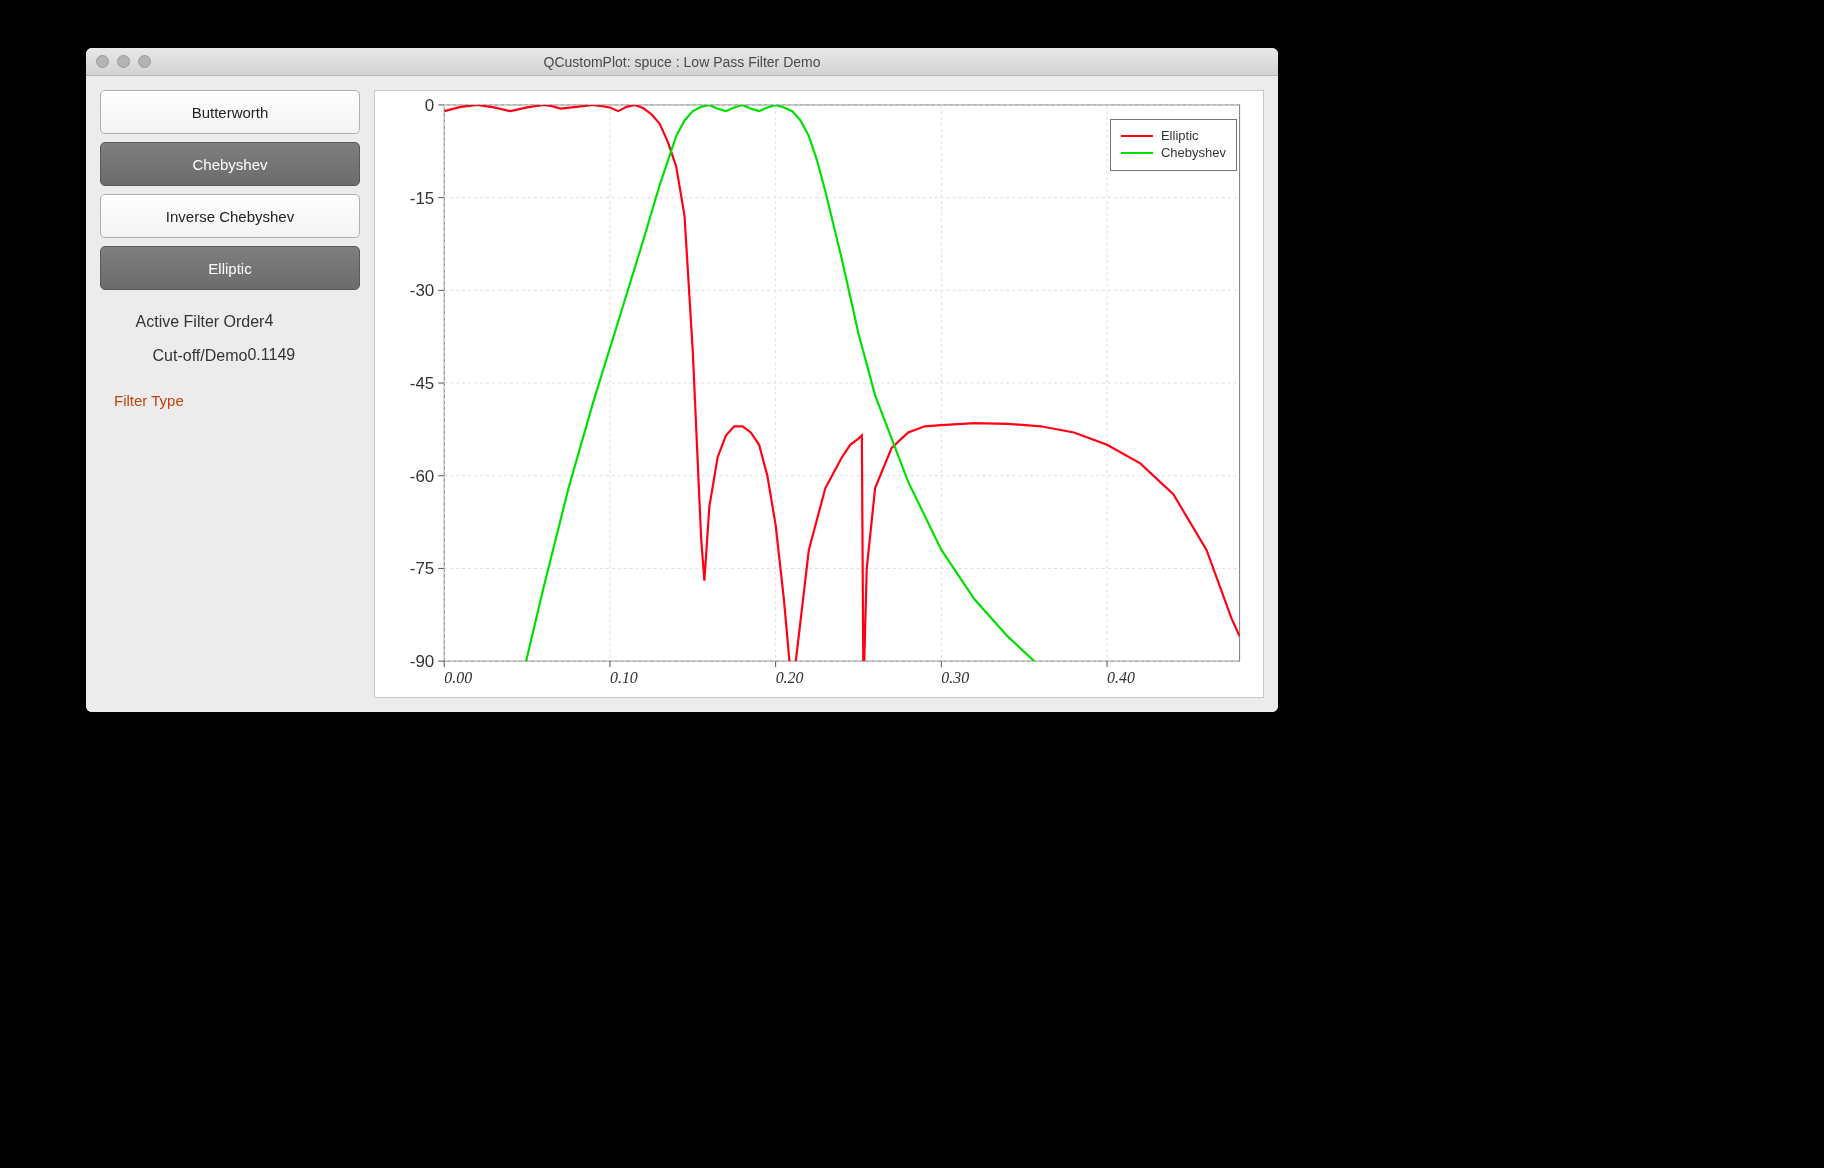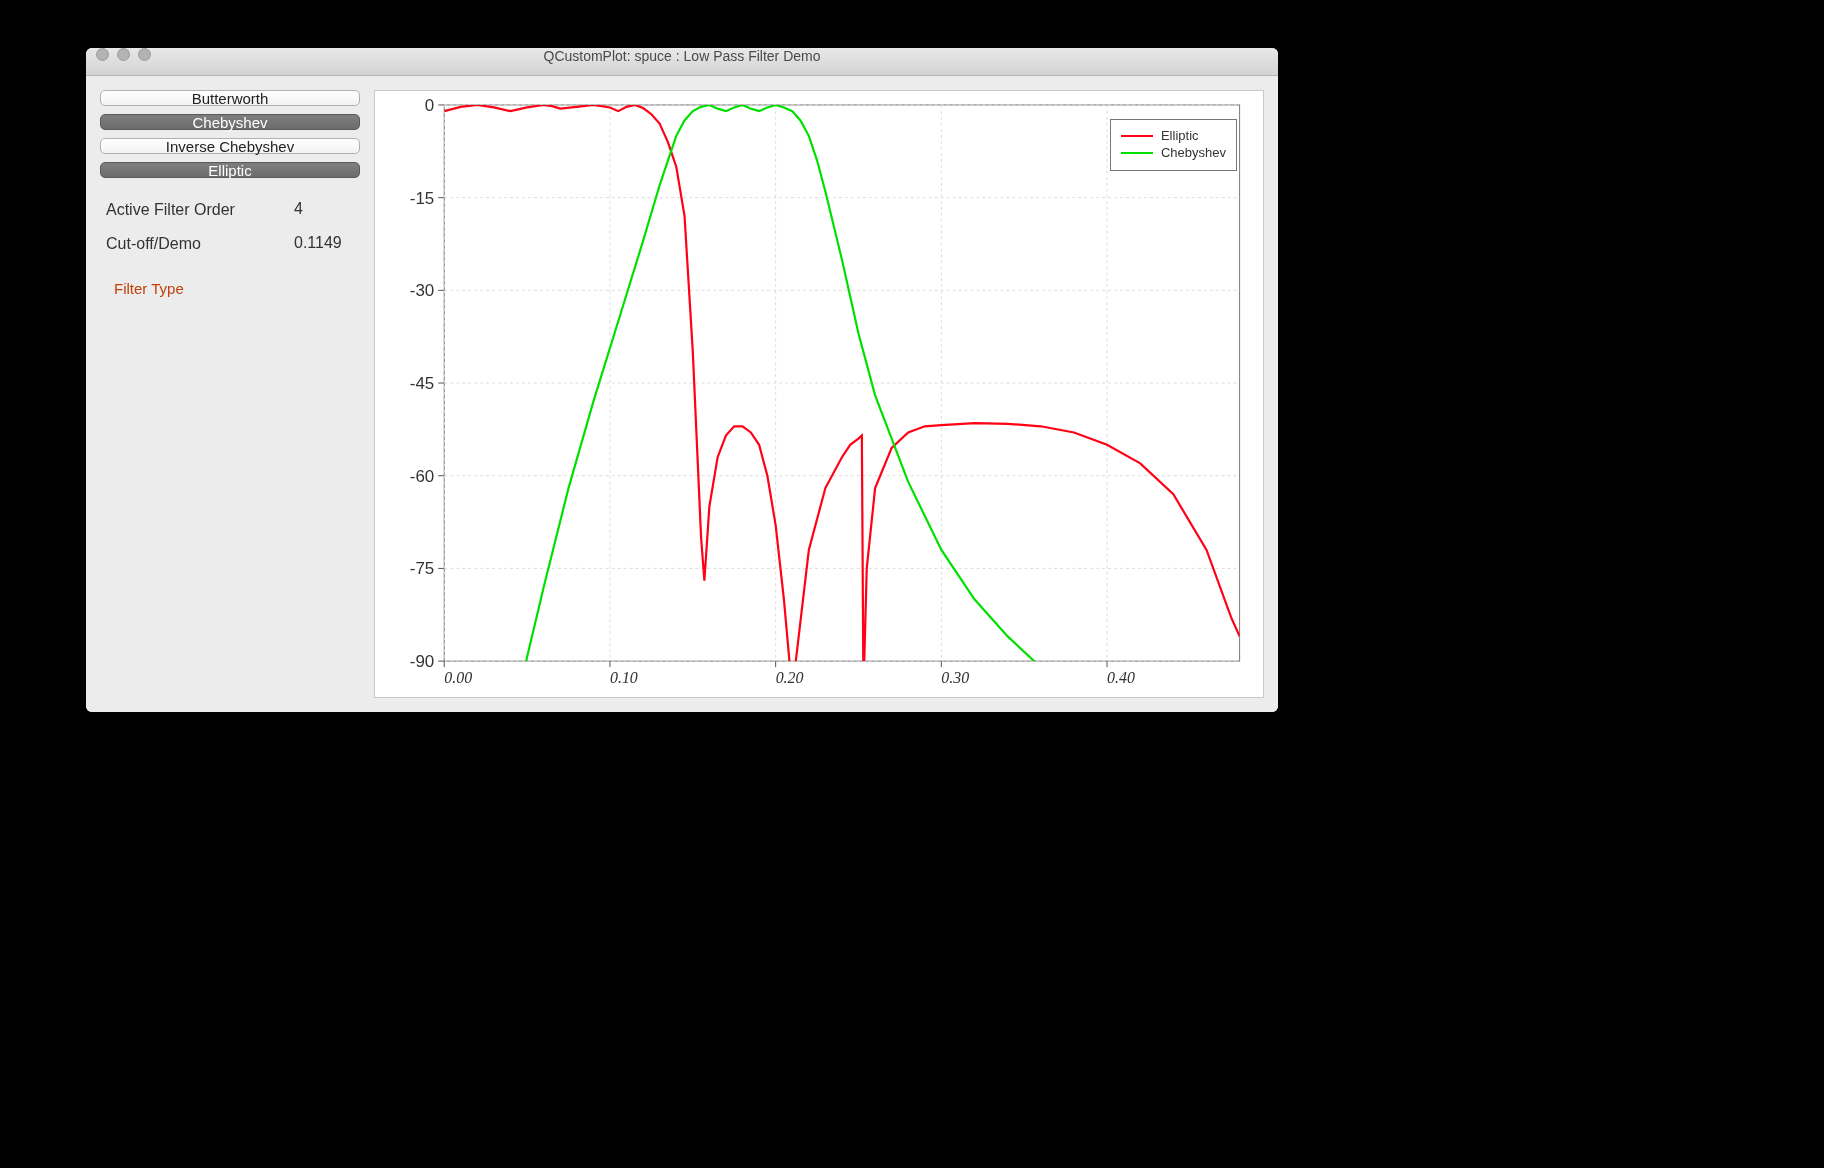--- a/index.html
+++ b/index.html
@@ -21,21 +21,22 @@
     background: #ececec;
     border-radius: 6px;
     box-shadow: 0 20px 60px rgba(0,0,0,0.6);
     overflow: hidden;
   }
   .titlebar {
     height: 28px;
     background: linear-gradient(#e8e8e8,#d3d3d3);
     border-bottom: 1px solid #b5b5b5;
     display: flex;
-    padding: 0 10px;
+    align-items: center;
+    padding: 12px 10px;
     position: relative;
   }
   .traffic { display: flex; gap: 8px; }
   .dot { width: 13px; height: 13px; border-radius: 50%; background: #b3b3b3; border: 1px solid #9a9a9a; }
   .title {
     position: absolute; left: 0; right: 0; text-align: center;
     font-size: 14px; color: #4a4a4a;
   }
   .content {
     display: flex;
@@ -43,35 +44,35 @@
     gap: 14px;
     background: #ececec;
   }
   .sidebar {
     width: 260px;
     display: flex;
     flex-direction: column;
     gap: 8px;
   }
   .btn {
-    height: 16px;
+    height: 44px;
     border-radius: 5px;
     border: 1px solid #b0b0b0;
     background: linear-gradient(#ffffff,#f3f3f3);
     display: flex; align-items: center; justify-content: center;
     font-size: 15px; color: #222;
     cursor: pointer;
   }
   .btn.pressed {
     background: linear-gradient(#7e7e7e,#6c6c6c);
     color: #fff;
     border: 1px solid #5a5a5a;
   }
   .params { margin-top: 14px; padding: 0 6px; }
-  .param-row { display: flex; justify-content: space-between; margin-bottom: 14px; font-size: 16px; color: #333; }
+  .param-row { display: flex; justify-content: center; margin-bottom: 14px; font-size: 16px; color: #333; }
   .param-row .lbl { max-width: 160px; line-height: 1.25; }
   .param-row .val { min-width: 60px; text-align: left; }
   .group-title { font-size: 15px; color: #c2410c; padding-left: 14px; margin-top: 4px; }
   .radiogroup {
     margin-top: 6px;
     background: #e4e4e4;
     border: 1px solid #d5d5d5;
     border-radius: 5px;
     padding: 18px 14px;
     display: flex; flex-direction: column; gap: 18px;

